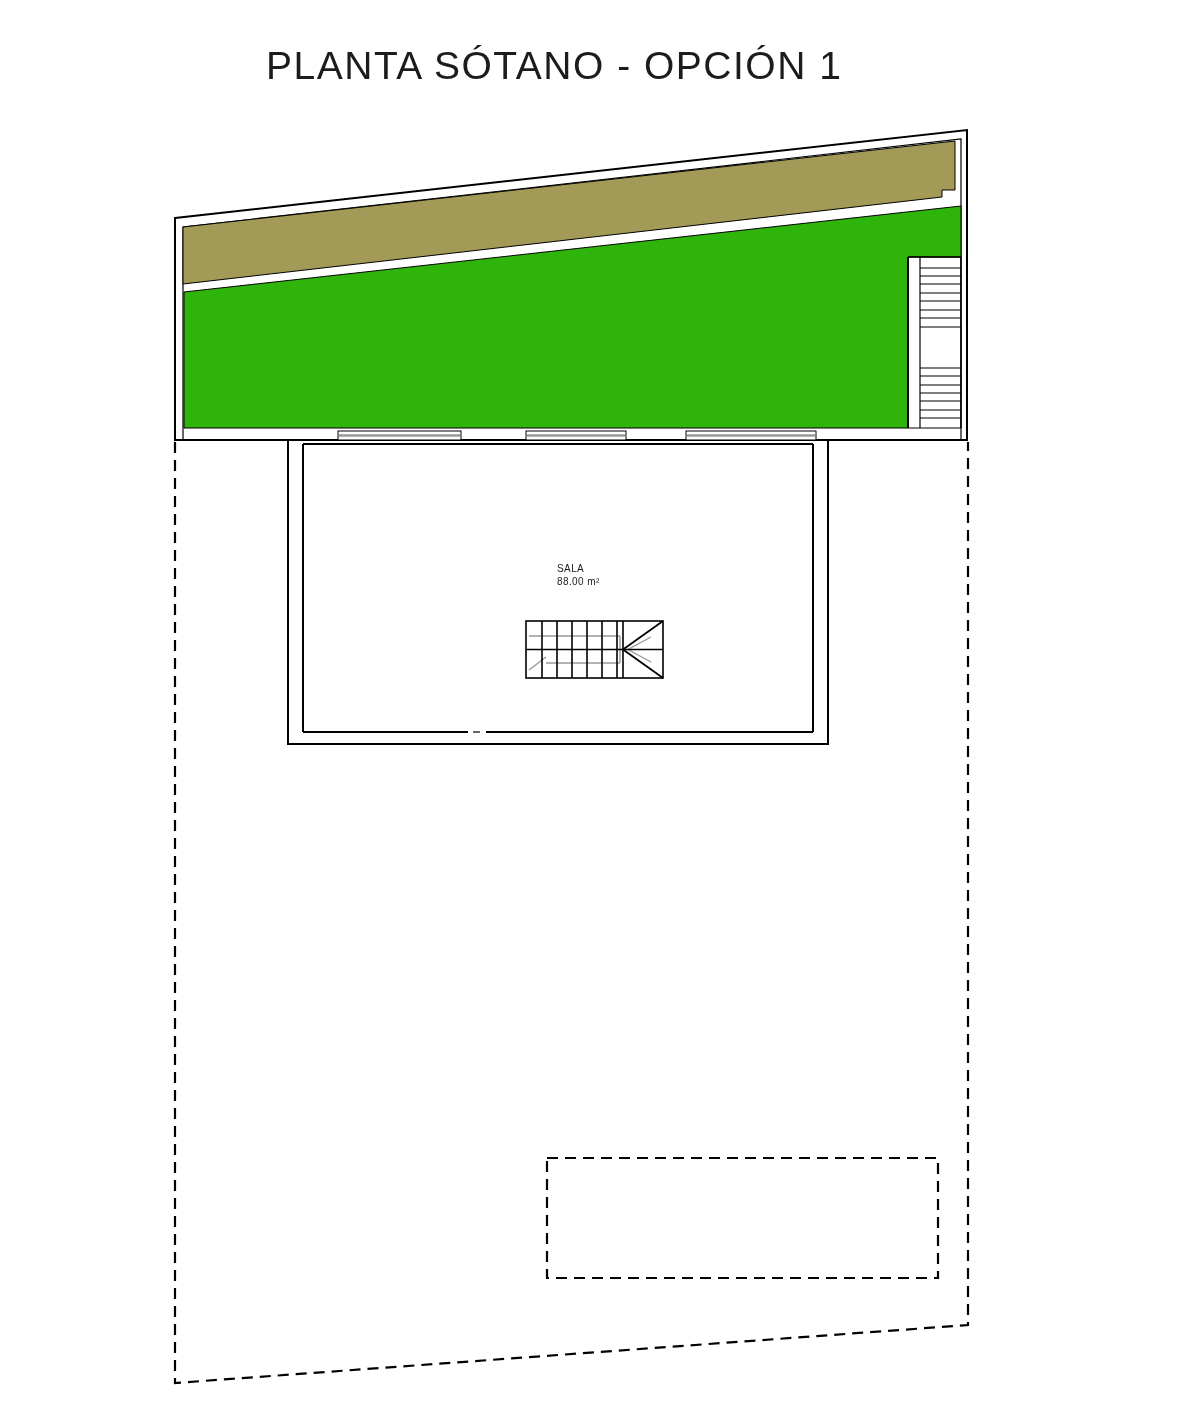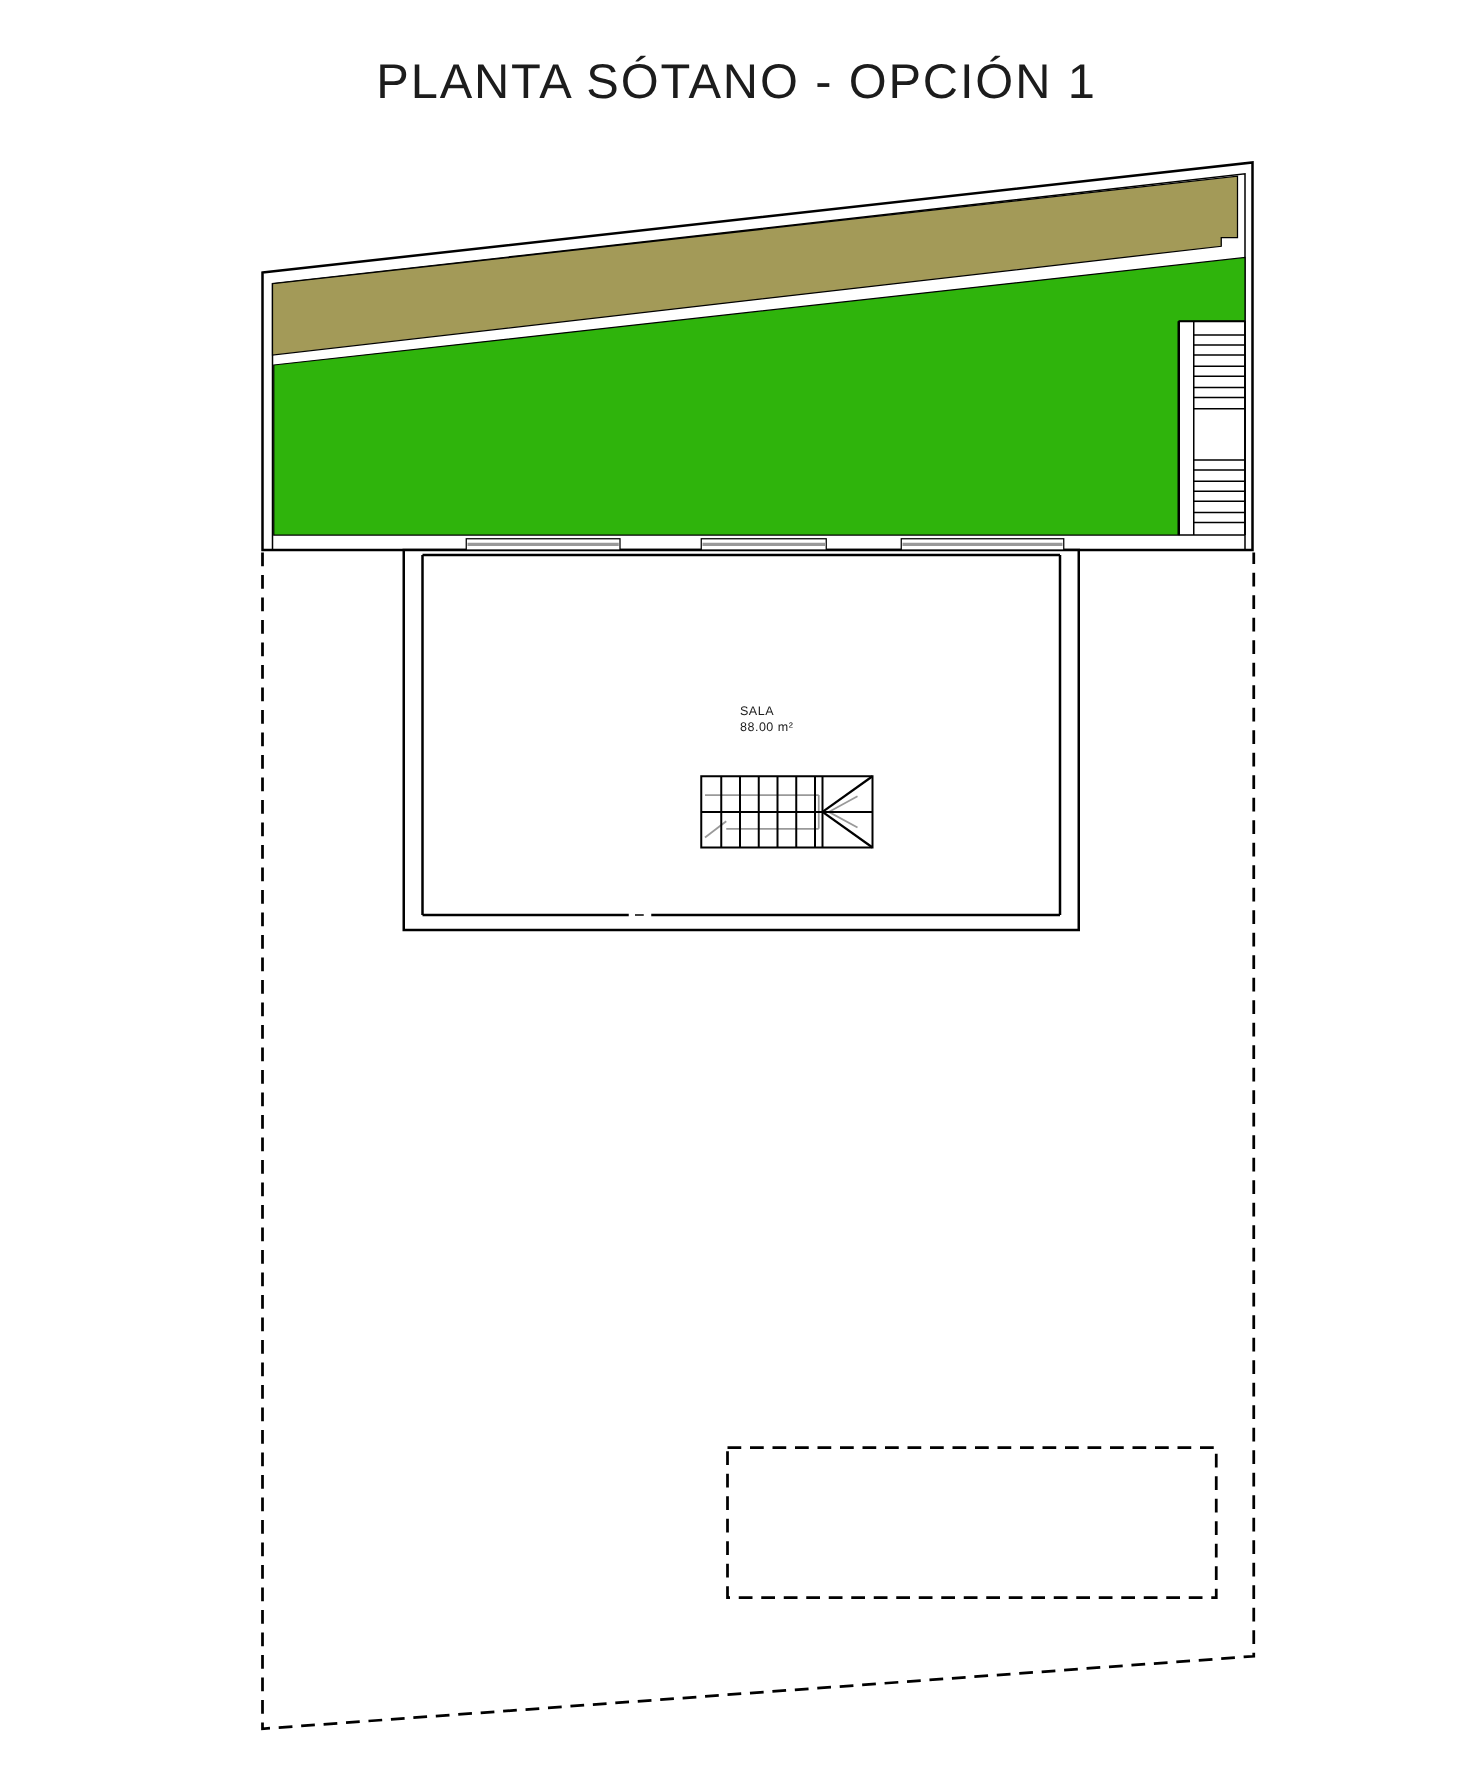--- a/index.html
+++ b/index.html
@@ -1,17 +1,17 @@
 <!DOCTYPE html>
 <html><head>
 <meta charset="utf-8">
 <style>
   html,body{margin:0;padding:0;background:#ffffff;}
   body{width:1178px;height:1428px;position:relative;font-family:"Liberation Sans",sans-serif;}
-  .canvas{position:absolute;left:0;top:0;width:993px;height:1428px;background:#fff;overflow:hidden;margin-left:35px;}
+  .canvas{position:absolute;left:0;top:0;width:993px;height:1428px;background:#fff;overflow:hidden;}
   .plan-title{
     position:absolute;left:266px;top:44px;
     font-size:39px;letter-spacing:1.5px;font-weight:300;
     color:#1c1c1c;white-space:nowrap;
   }
   svg{position:absolute;left:0;top:0;}
   .room-label{font-size:10px;fill:#1c1c1c;letter-spacing:.4px;}
 </style>
 </head>
 <body>

